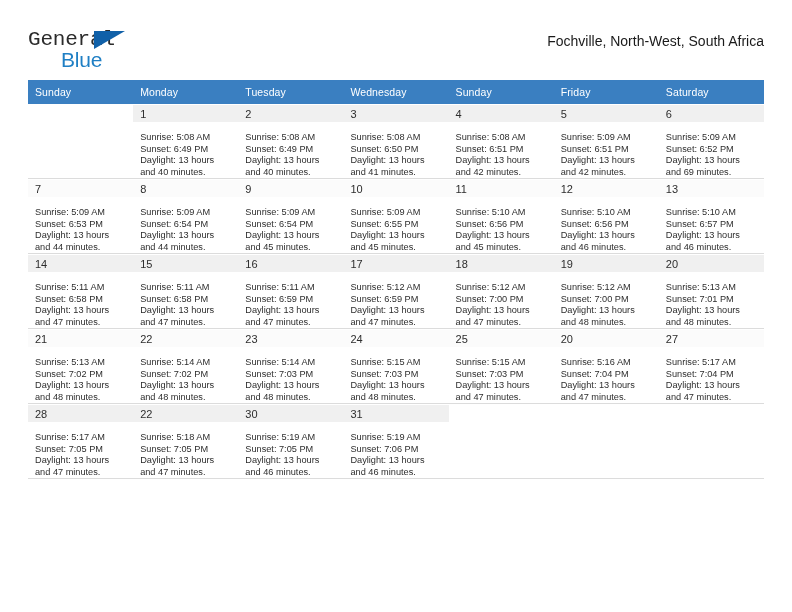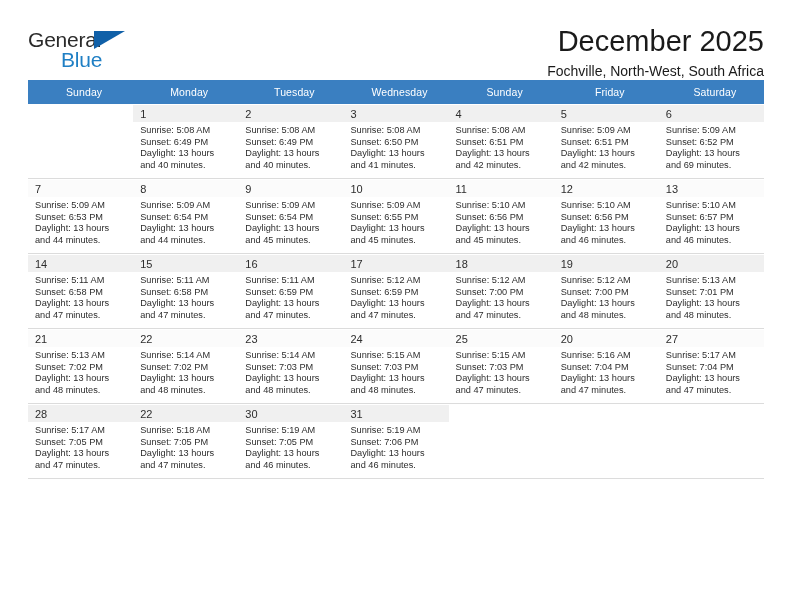--- a/index.html
+++ b/index.html
@@ -37,21 +37,21 @@
     height: 48px;
     flex: 0 0 auto;
   }
   .logo-general {
     position: absolute;
     left: 0;
     top: 2px;
     font-size: 21px;
     letter-spacing: -0.2px;
     color: #2b2b2b;
-    font-family: Liberation Sans, sans-serif;
+    font-family: Liberation Mono, monospace;
   }
   .logo-blue {
     position: absolute;
     left: 33px;
     top: 22px;
     font-size: 21px;
     letter-spacing: -0.2px;
     color: #1f7fc4;
     font-family: "Liberation Sans", sans-serif;
   }
@@ -88,21 +88,21 @@
     margin-top: 14px;
     width: 736px;
     border-collapse: collapse;
     table-layout: fixed;
   }
   .calendar th {
     background: #3a7fc1;
     color: #ffffff;
     font-size: 10.5px;
     font-weight: normal;
-    text-align: center;
+    text-align: left;
     padding: 6px 0 6px 7px;
     border: none;
     height: 10px;
     letter-spacing: 0.1px;
   }
   .calendar td {
     vertical-align: top;
     width: 105.14px;
     height: 74px;
     padding: 0;
@@ -122,21 +122,21 @@
   }
   .daynum-bar {
     height: 17px;
     padding: 2px 0 0 7px;
     box-sizing: border-box;
     font-size: 11px;
     color: #2d2d2d;
     line-height: 14px;
   }
   .cell-body {
-    padding: 3px 6px 0 7px;
+    padding: 10px 6px 0 7px;
     font-size: 9.2px;
     line-height: 11.6px;
     color: #2d2d2d;
   }
   .cell-body div {
     white-space: nowrap;
   }
   td.empty .cell-inner {
     background: #ffffff;
   }
@@ -160,21 +160,20 @@
 
   <div class="header">
 
     <div class="logo">
       <span class="logo-general">General</span>
       <span class="logo-triangle"></span>
       <span class="logo-blue">Blue</span>
     </div>
 
     <div class="title-block">
-      <div class="month-title">December 2025</div>
       <div class="location-sub">Fochville, North-West, South Africa</div>
     </div>
 
   </div>
 
   <table class="calendar">
     <thead>
       <tr>
         <th>Sunday</th>
         <th>Monday</th>

